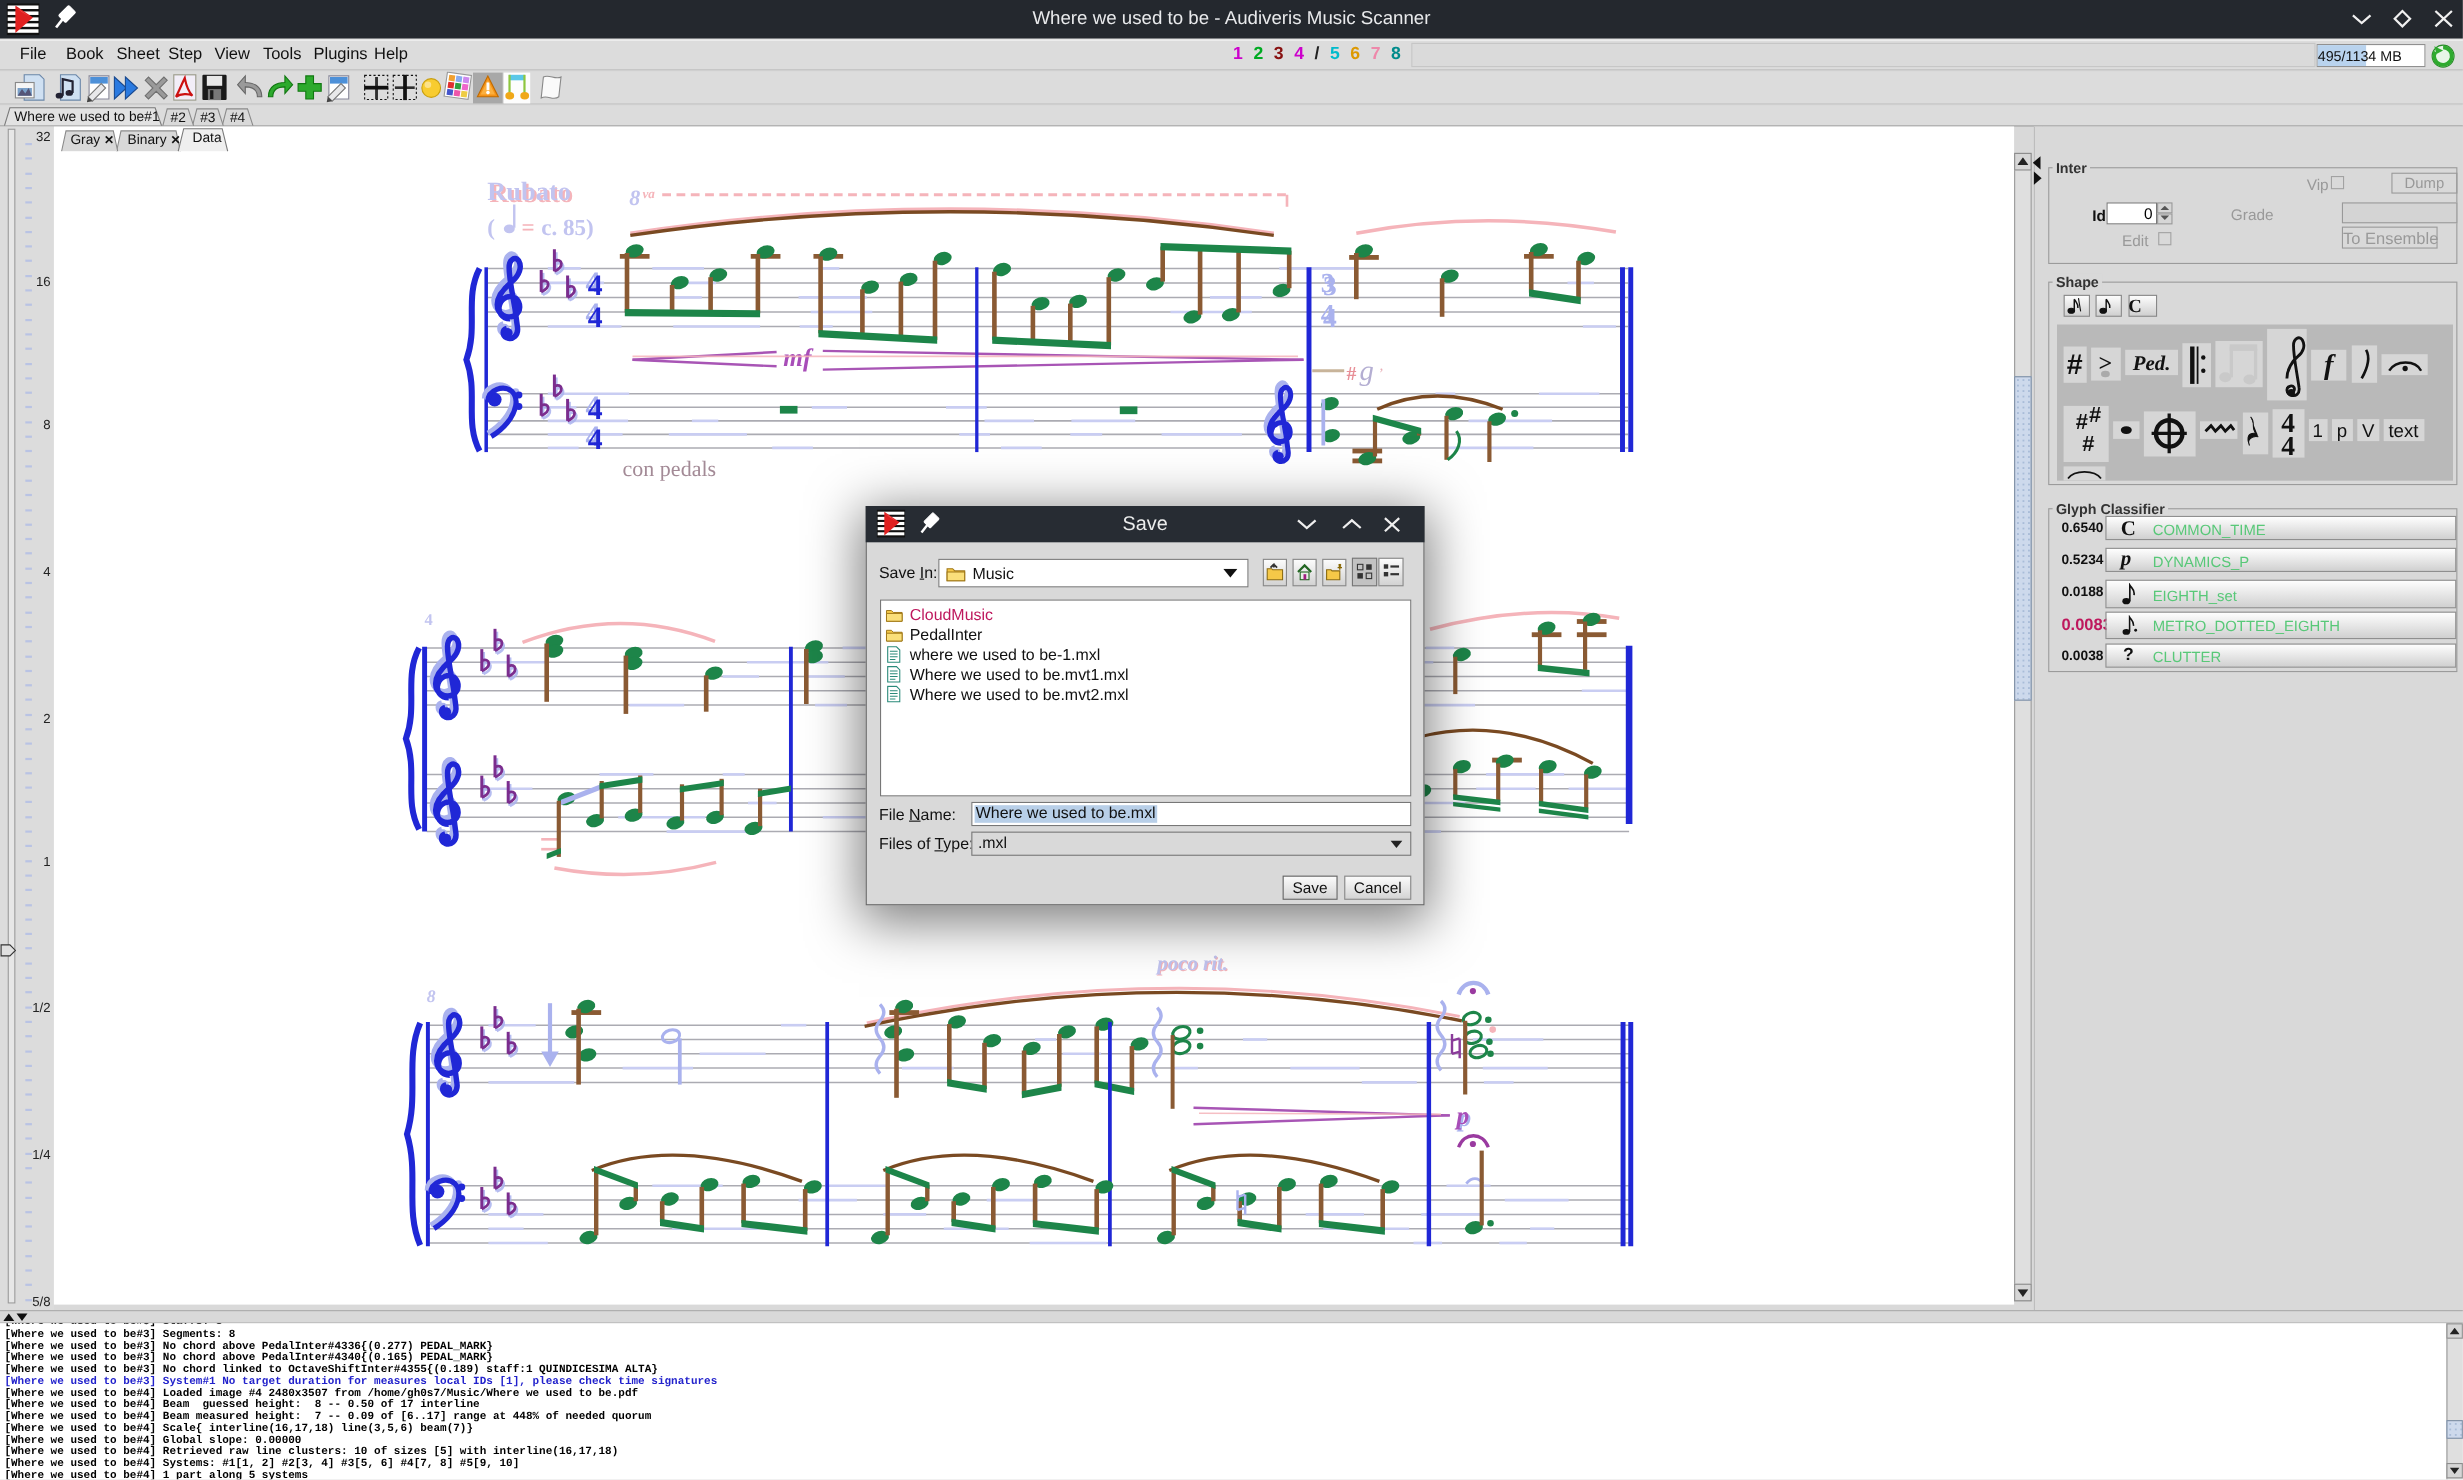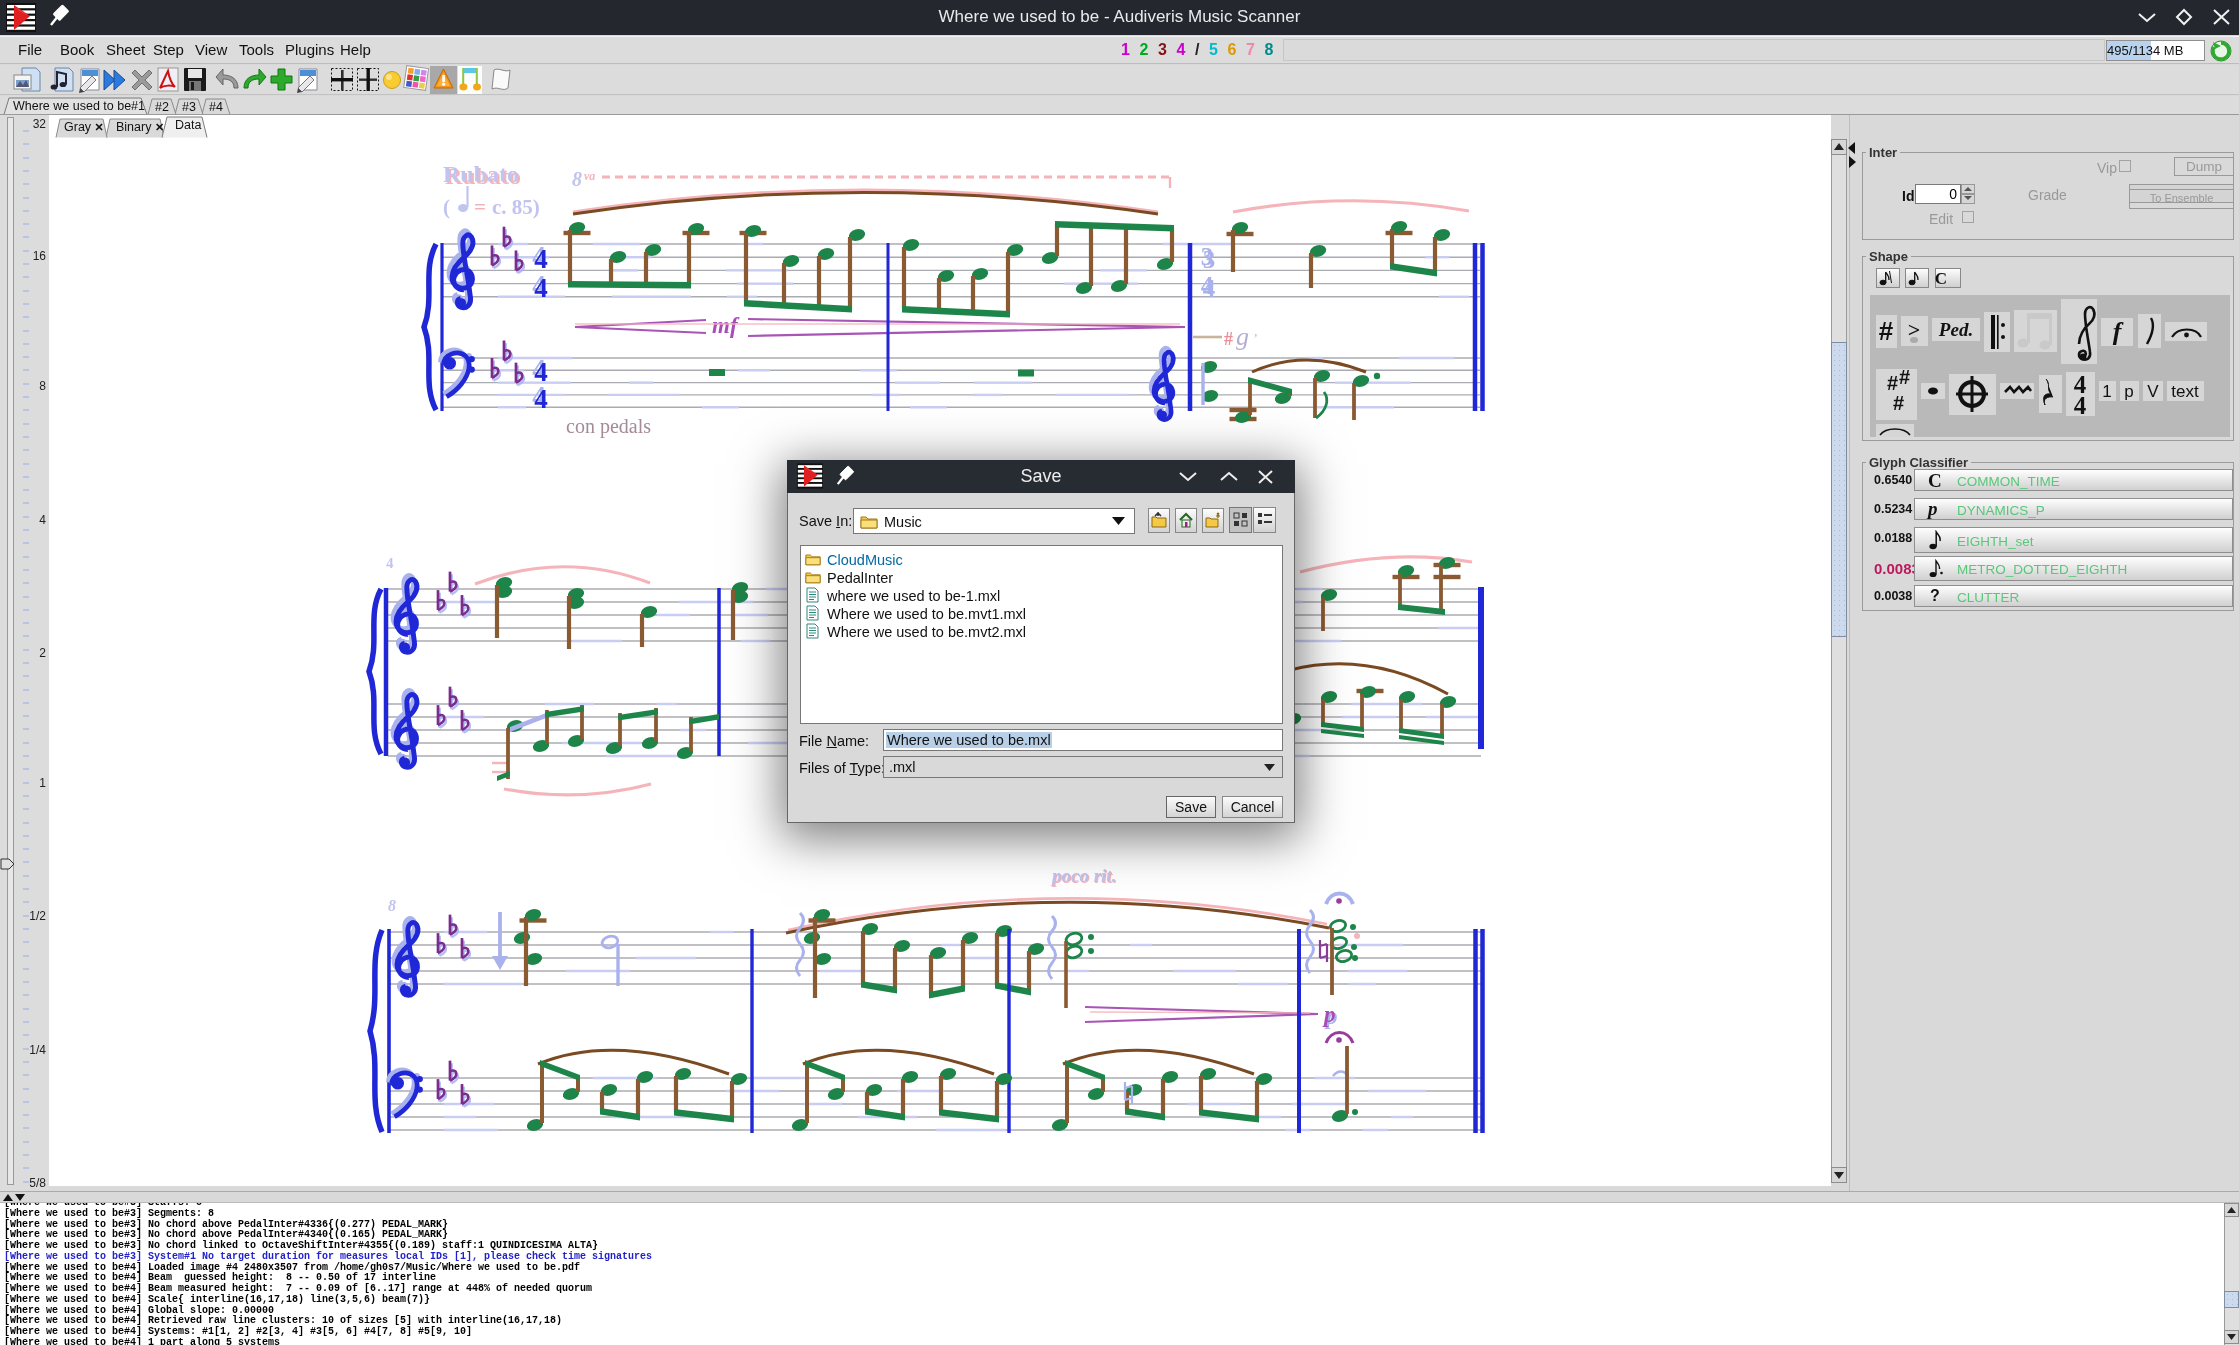--- a/index.html
+++ b/index.html
@@ -1000,21 +1000,21 @@
 <div class="abs" style="left:1961px;top:184px;width:14px;height:10px;background:#d6d6d6;border:1px solid #999"></div>
 <div class="abs" style="left:1961px;top:194px;width:14px;height:10px;background:#d6d6d6;border:1px solid #999"></div>
 <svg class="abs" style="left:1964px;top:187px" width="8" height="14">
     <path d="M0,4 L4,0 L8,4 Z" fill="#555"></path>
     <path d="M0,9 L4,13 L8,9 Z" fill="#555"></path>
   </svg>
 <div class="abs gtext" style="left:2028px;top:187px;font-size:14px">Grade</div>
 <div class="abs" style="left:2129px;top:184px;width:105px;height:19px;border:1px solid #999;background:#d4d4d4"></div>
 <div class="abs gtext" style="left:1929px;top:211px;font-size:14px">Edit</div>
 <div class="abs" style="left:1962px;top:211px;width:12px;height:12px;border:1.5px solid #a2a2a2"></div>
-<div class="btn" style="left:2129px;top:189px;width:105px;height:20px;padding-top:2px;font-size:11px;white-space:nowrap">To Ensemble</div>
+<div class="btn" style="left:2129px;top:206px;width:87px;height:20px;padding-top:2px;font-size:15px;white-space:nowrap">To Ensemble</div>
 
 <div class="groupbox" style="left:1862px;top:256px;width:372px;height:185px"></div>
 <div class="abs" style="left:1866px;top:249px;background:#d9d9d9;padding:0 3px;font-weight:bold;font-size:13px;color:#333">Shape</div>
 <div class="abs" style="left:1876px;top:268px;width:24px;height:20px;background:linear-gradient(#fdfdfd,#cfcfcf);border:1px solid #888"></div>
 <div class="abs" style="left:1905px;top:268px;width:24px;height:20px;background:linear-gradient(#fdfdfd,#cfcfcf);border:1px solid #888"></div>
 <div class="abs" style="left:1935px;top:268px;width:26px;height:20px;background:linear-gradient(#fdfdfd,#cfcfcf);border:1px solid #888"></div>
 <svg class="abs" style="left:1876px;top:268px" width="86" height="20" viewBox="0 0 86 20">
   <g fill="#111" stroke="#111">
     <ellipse cx="7" cy="14.5" rx="3" ry="2.3"></ellipse>
     <path d="M9.7,14.5 L9.7,4 M9.7,4 C11.5,7 13.5,8 13,12" fill="none" stroke-width="1.3"></path>
@@ -1230,21 +1230,21 @@
         <rect x="7" y="2" width="8" height="2"></rect>
         <rect x="1" y="8" width="4" height="4"></rect>
         <rect x="7" y="9" width="8" height="2"></rect>
       </g>
     </svg>
   <div class="abs" style="left:13px;top:85px;width:483px;height:179px;background:#fff;border:1px solid #777"></div>
   <svg class="abs" style="left:18px;top:92px" width="16" height="14" viewBox="0 0 18 15">
       <path d="M1,3 L6,3 L8,5 L17,5 L17,14 L1,14 Z" fill="#f5c848" stroke="#a07818"></path>
       <path d="M1,6 L17,6 L17,14 L1,14 Z" fill="#fadf7a" stroke="#a07818"></path>
     </svg>
-  <div class="abs" style="left:40px;top:92px;font-size:14.5px;color:#0369a1">CloudMusic</div>
+  <div class="abs" style="left:40px;top:92px;font-size:14.5px;color:#be185d">CloudMusic</div>
   <svg class="abs" style="left:18px;top:110px" width="16" height="14" viewBox="0 0 18 15">
       <path d="M1,3 L6,3 L8,5 L17,5 L17,14 L1,14 Z" fill="#f5c848" stroke="#a07818"></path>
       <path d="M1,6 L17,6 L17,14 L1,14 Z" fill="#fadf7a" stroke="#a07818"></path>
     </svg>
   <div class="abs" style="left:40px;top:110px;font-size:14.5px;color:#111">PedalInter</div>
   <svg class="abs" style="left:19px;top:127px" width="13" height="16" viewBox="0 0 13 16">
       <path d="M1,1 L9,1 L12,4 L12,15 L1,15 Z" fill="#fff" stroke="#2a8a7a"></path>
       <path d="M3,5 L10,5 M3,7.5 L10,7.5 M3,10 L10,10 M3,12.5 L8,12.5" stroke="#2a8a7a" stroke-width="1"></path>
     </svg>
   <div class="abs" style="left:40px;top:128px;font-size:14.5px;color:#111">where we used to be-1.mxl</div>

